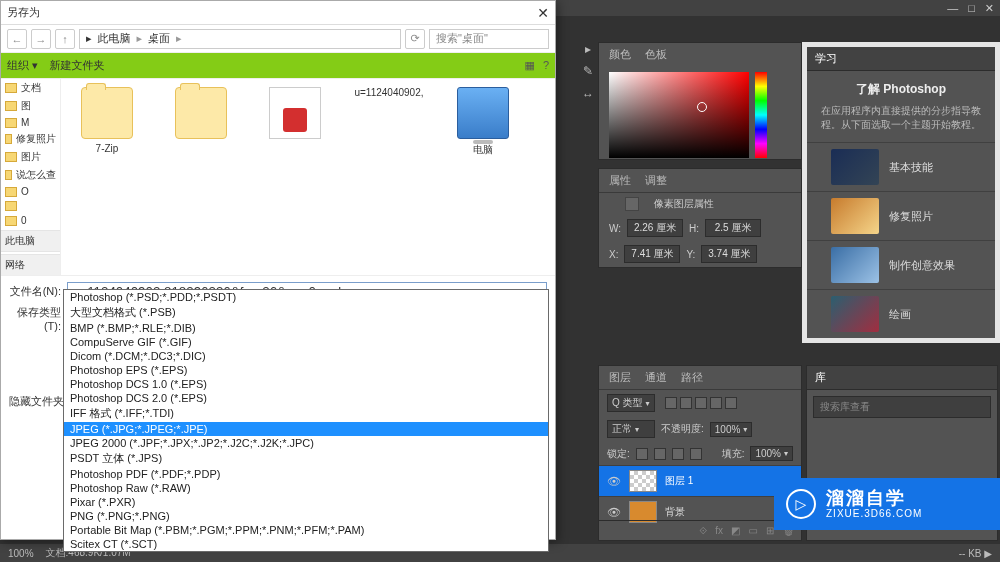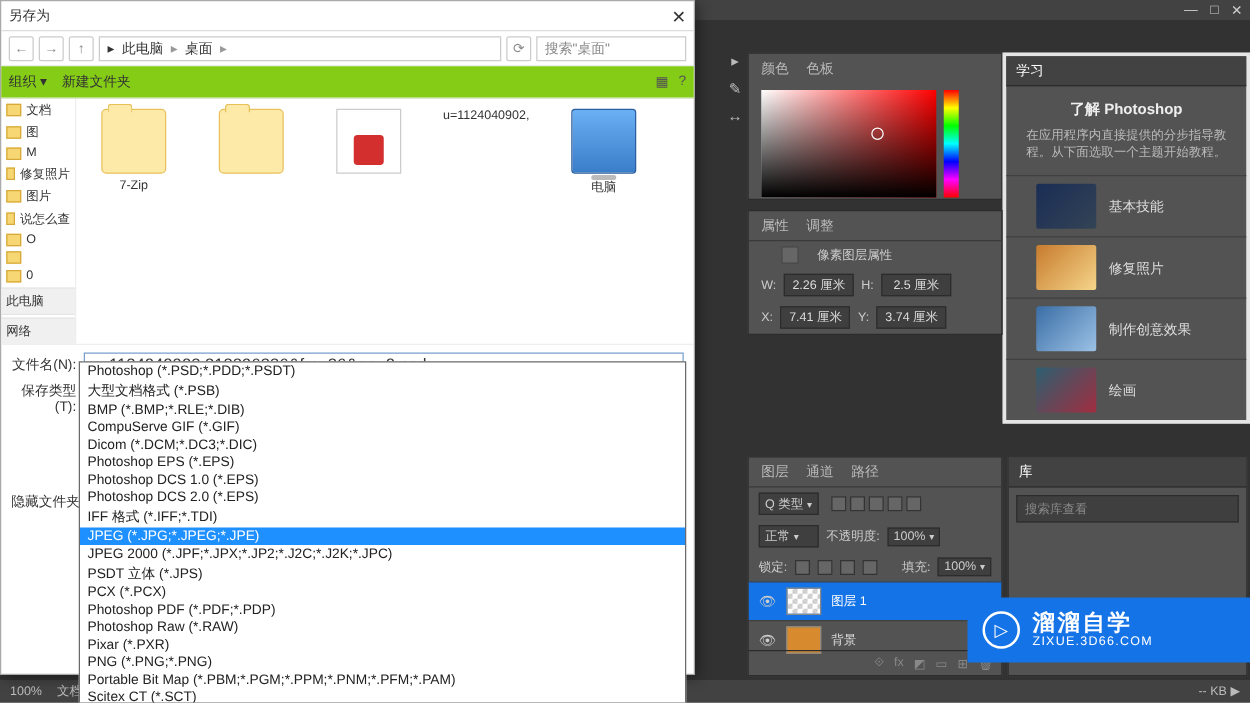--- a/index.html
+++ b/index.html
@@ -8,21 +8,21 @@
 
 .ps-app { position: absolute; inset: 0; background: #323232; }
 
 
 .ps-topbar { height: 16px; background: #424242; display: flex; justify-content: flex-end; align-items: center; padding: 0 6px; gap: 10px; }
 .ps-topbar .win-ctl { color: #ccc; font-size: 11px; }
 .panel-header { background: #424242; display: flex; align-items: center; padding: 4px 8px; gap: 14px; font-size: 11px; color: #bbb; border-bottom: 1px solid #2c2c2c; }
 .panel-header .tab.active { color: #fff; }
 
 
-.learn-col { position: absolute; top: 42px; right: 0; width: 198px; background: #535353; border: 3px solid #e5e5e5; }
+.learn-col { position: absolute; top: 42px; right: 0; width: 198px; background: #535353; border: 5px solid #e5e5e5; }
 .learn-title { text-align: center; color: #eee; font-size: 12px; font-weight: bold; padding: 10px 4px 6px; }
 .learn-desc { text-align: center; color: #bbb; font-size: 10px; padding: 0 8px 10px; line-height: 1.4; }
 .learn-item { display: flex; align-items: center; gap: 10px; padding: 6px 24px; border-top: 1px solid #404040; }
 .learn-thumb { width: 48px; height: 36px; background: #666; border-radius: 2px; }
 .learn-label { color: #ddd; font-size: 11px; }
 
 
 .color-area { position: absolute; top: 42px; left: 598px; width: 204px; height: 118px; background: #535353; border: 1px solid #2c2c2c; }
 .color-header { display: flex; padding: 4px 10px; font-size: 11px; color: #bbb; gap: 14px; }
 .color-body { display: flex; padding: 6px 10px 10px; gap: 6px; }
@@ -394,21 +394,20 @@
       <div class="opt">BMP (*.BMP;*.RLE;*.DIB)</div>
       <div class="opt">CompuServe GIF (*.GIF)</div>
       <div class="opt">Dicom (*.DCM;*.DC3;*.DIC)</div>
       <div class="opt">Photoshop EPS (*.EPS)</div>
       <div class="opt">Photoshop DCS 1.0 (*.EPS)</div>
       <div class="opt">Photoshop DCS 2.0 (*.EPS)</div>
       <div class="opt">IFF 格式 (*.IFF;*.TDI)</div>
       <div class="opt hl">JPEG (*.JPG;*.JPEG;*.JPE)</div>
       <div class="opt">JPEG 2000 (*.JPF;*.JPX;*.JP2;*.J2C;*.J2K;*.JPC)</div>
       <div class="opt">PSDT 立体 (*.JPS)</div>
-      <div class="opt">PCX (*.PCX)</div>
       <div class="opt">Photoshop PDF (*.PDF;*.PDP)</div>
       <div class="opt">Photoshop Raw (*.RAW)</div>
       <div class="opt">Pixar (*.PXR)</div>
       <div class="opt">PNG (*.PNG;*.PNG)</div>
       <div class="opt">Portable Bit Map (*.PBM;*.PGM;*.PPM;*.PNM;*.PFM;*.PAM)</div>
       <div class="opt">Scitex CT (*.SCT)</div>
     </div>
 </div>
 
 <svg class="red-arrow" viewBox="0 0 30 90">

